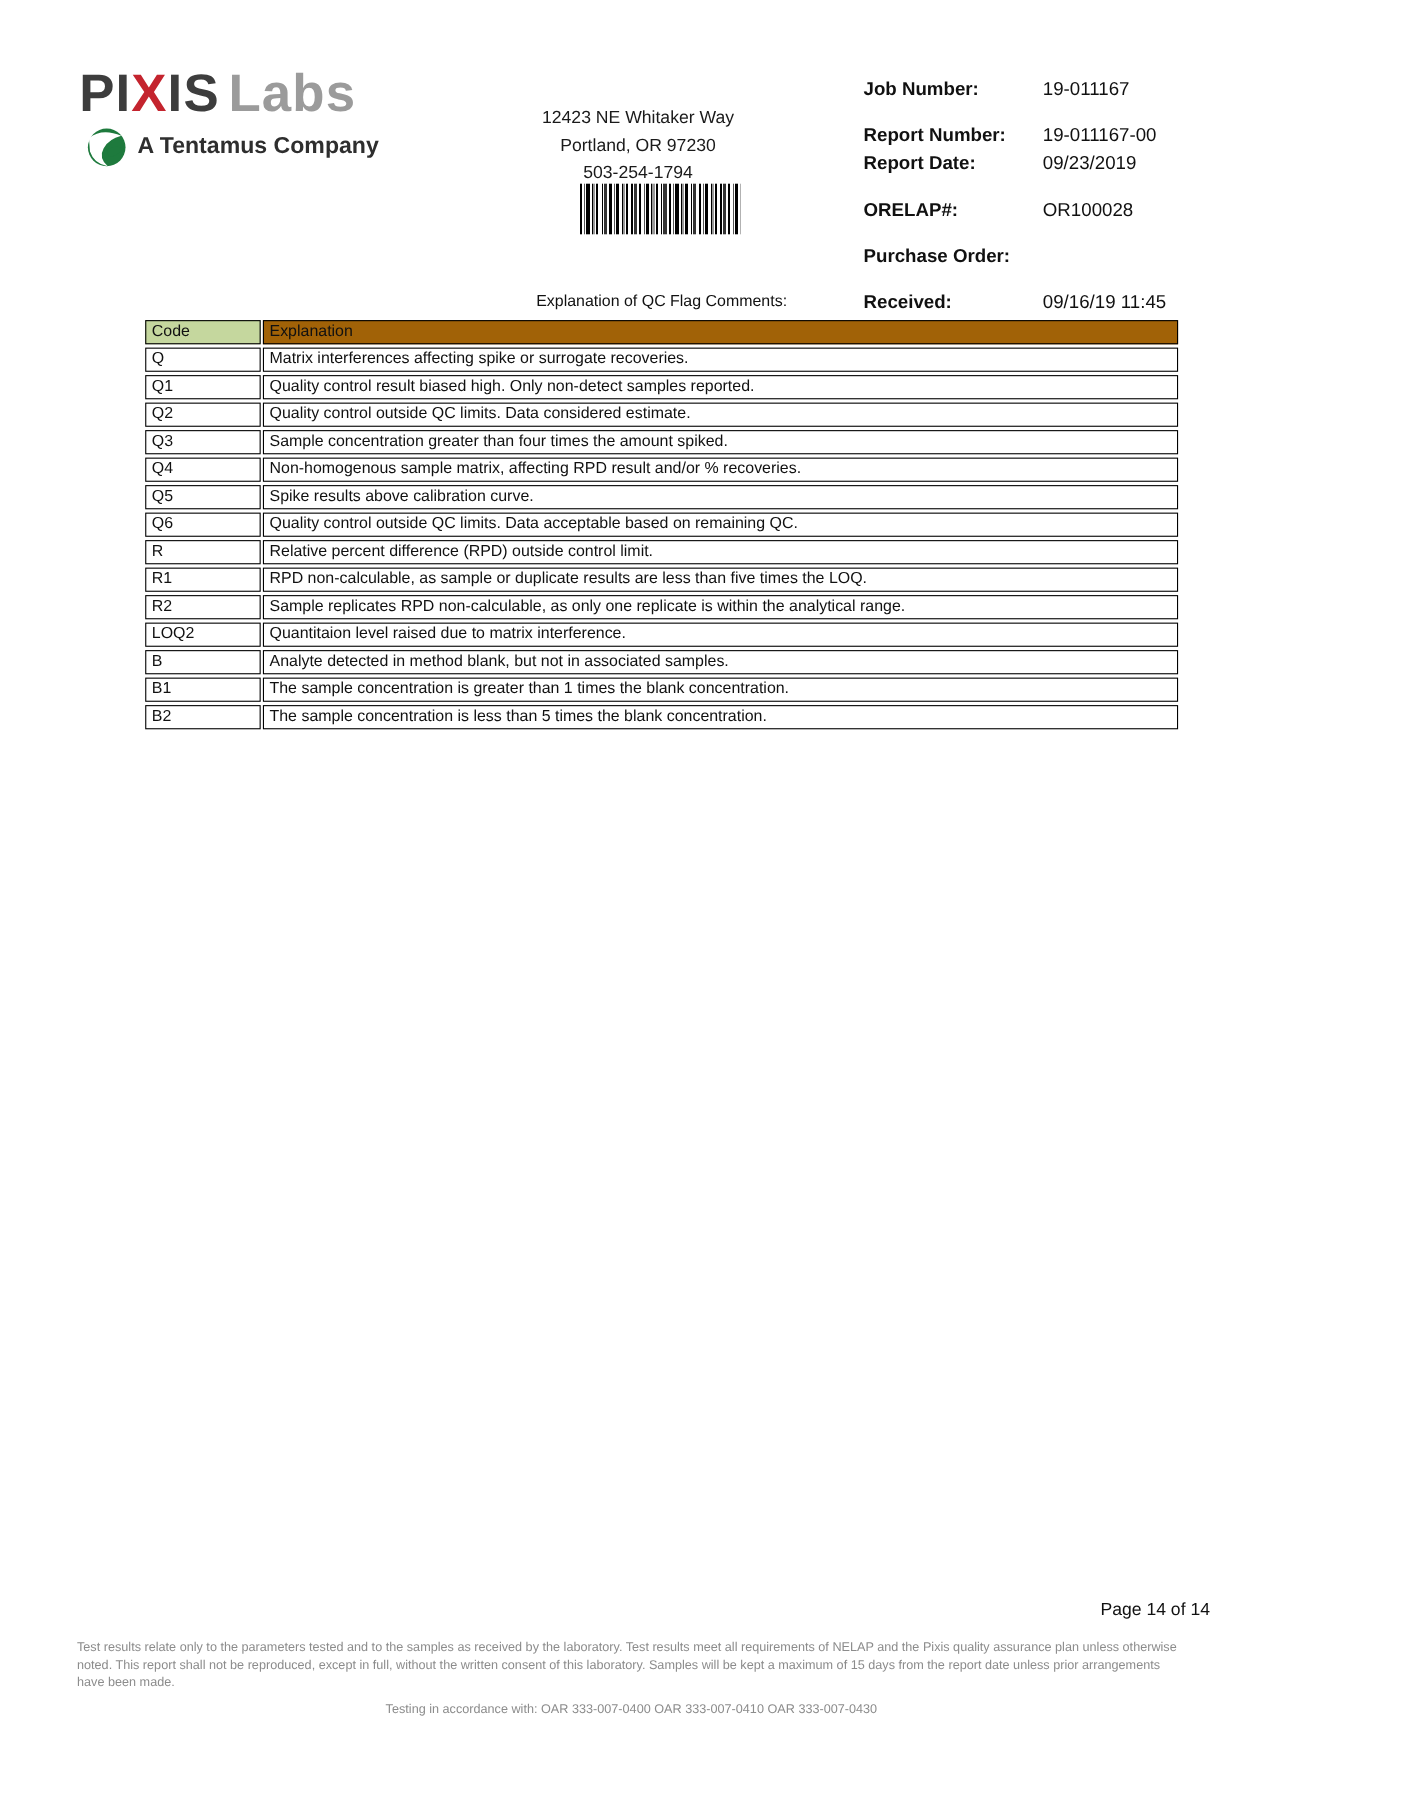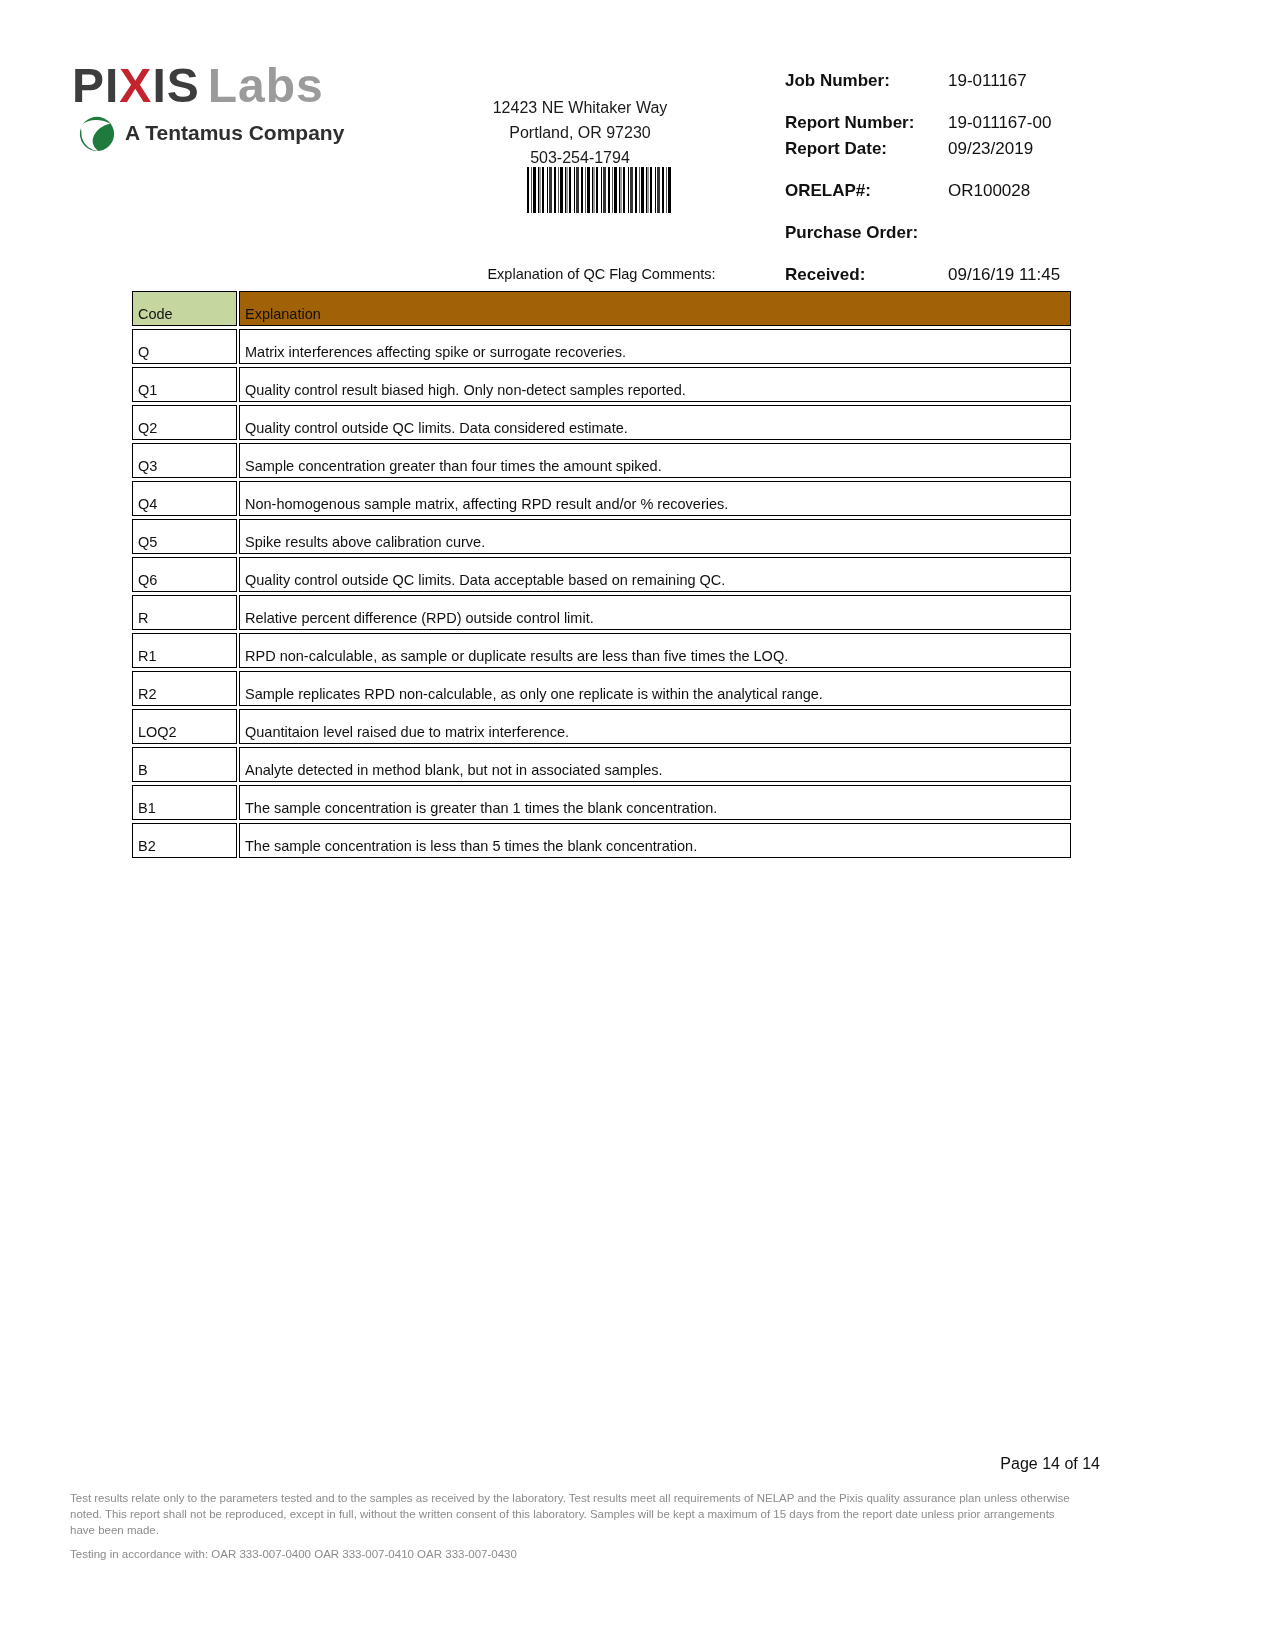--- a/index.html
+++ b/index.html
@@ -56,42 +56,42 @@
   }
   .qc-table-wrap { position: absolute; left: 130px; top: 288px; width: 943px; }
   table.qc {
     width: 100%;
     border-collapse: separate;
     border-spacing: 2px 3px;
     font-size: 14.5px;
   }
   table.qc th, table.qc td {
     border: 1.5px solid #000;
-    padding: 14px 4px 3px 5px;
+    padding: 1px 4px 3px 5px;
     text-align: left;
     font-weight: normal;
     height: 21px;
     vertical-align: middle;
     background: #fff;
     color: #111;
   }
   table.qc col.code-col { width: 105px; }
 
   
   .page-label {
     position: absolute; left: 860px; top: 1455px; width: 240px;
     text-align: right; font-size: 16px; color: #111;
   }
   .disclaimer {
     position: absolute; left: 70px; top: 1490px; width: 1008px;
     font-size: 11.5px; line-height: 1.4; color: #8c8c8c;
   }
   .testing {
     position: absolute; left: 70px; top: 1548px; width: 1008px;
-    font-size: 11.5px; color: #8c8c8c;
+    font-size: 11.5px; color: #8c8c8c; text-align: center;
   }
 </style>
 </head>
 <body>
 
 <div class="page">
 
   <div class="logo-block">
     <div class="logo-word">
       <span class="logo-dark">PI</span><span class="logo-red">X</span><span class="logo-dark">IS</span><span class="logo-gray">Labs</span>

